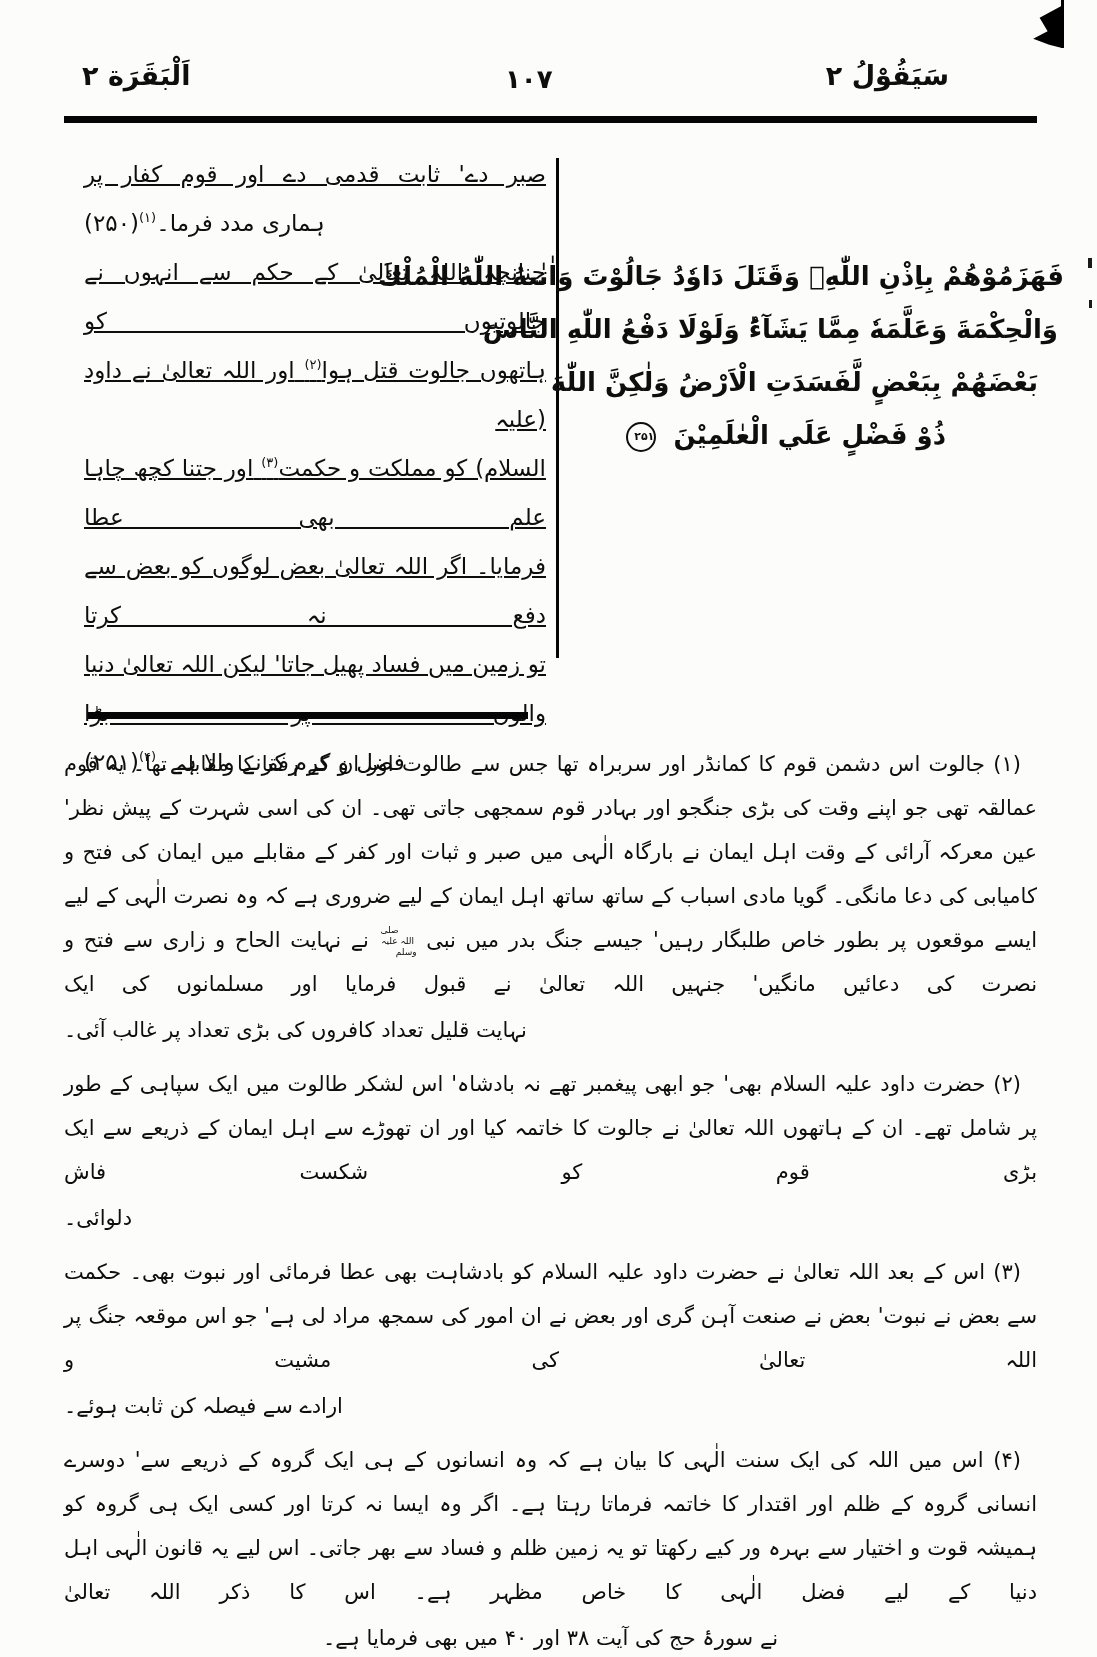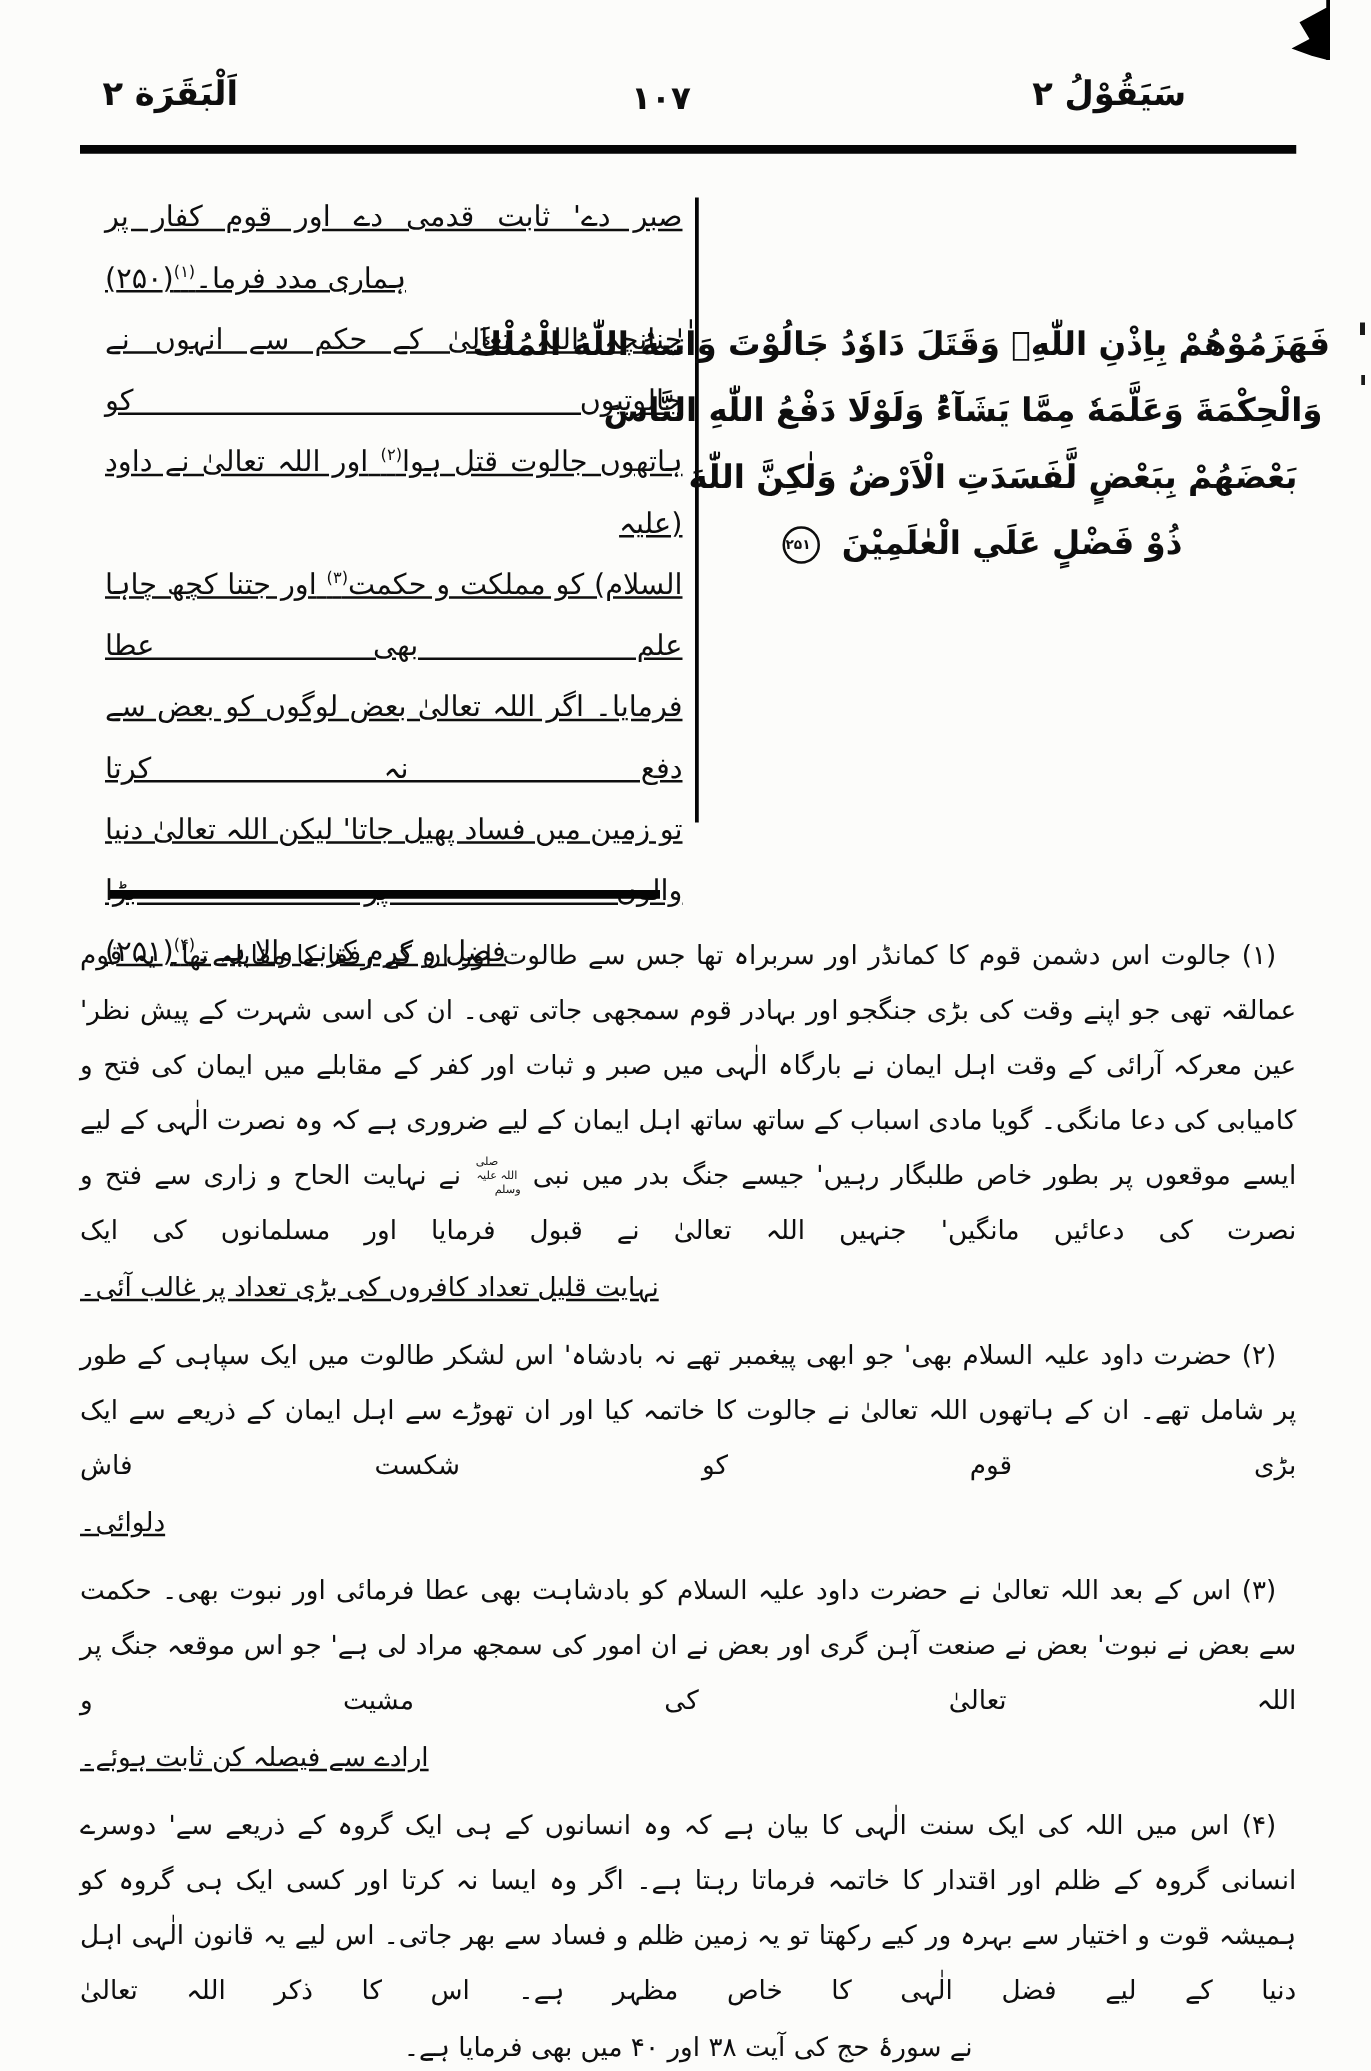--- a/index.html
+++ b/index.html
@@ -23,23 +23,23 @@
   .col-divider{position:absolute;left:556px;top:158px;width:3px;height:500px;background:#050505;}
   .urdu-col{position:absolute;left:84px;top:150px;width:462px;direction:rtl;
     font-size:23px;line-height:49px;}
   .arabic-col{position:absolute;left:602px;top:250px;width:462px;direction:rtl;
     font-size:26px;font-weight:bold;line-height:53px;white-space:nowrap;}
   .arabic-line{text-align:right;}
   .a-ind1{padding-right:6px;text-align:center;}
   .a-ind2{padding-right:26px;}
   .a-last{padding-right:118px;white-space:nowrap;}
   .verse-badge{display:inline-block;width:26px;height:26px;border:2px solid #0e0e0e;border-radius:50%;
-    font-size:11px;line-height:26px;text-align:left;font-weight:bold;vertical-align:middle;margin-right:8px;}
+    font-size:11px;line-height:26px;text-align:right;font-weight:bold;vertical-align:middle;margin-right:8px;}
   .just{text-align:justify;text-align-last:justify;text-decoration:underline;}
-  .endline{text-align:right;text-align-last:left;text-decoration:underline;}
+  .endline{text-align:right;text-align-last:left;}
   .centerline{text-align:center;text-align-last:center;}
   sup.fn-mark{font-size:13px;line-height:0;vertical-align:super;font-weight:normal;}
   
   .fn-separator{position:absolute;left:88px;top:712px;width:440px;height:7px;background:#050505;}
   .footnotes{position:absolute;left:64px;top:742px;width:973px;direction:rtl;
     font-size:21px;line-height:44px;}
   .fn-body{margin:0 0 2px 0;text-align:justify;text-align-last:justify;text-indent:16px;}
   .fn-last{margin:0 0 10px 0;}
   .saw{display:inline-block;font-size:9px;line-height:11px;width:38px;vertical-align:middle;
     text-align:center;white-space:normal;}

